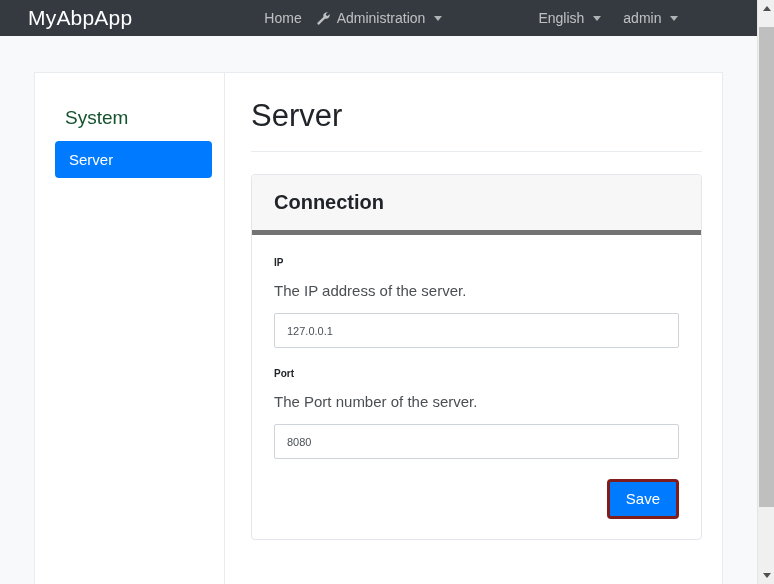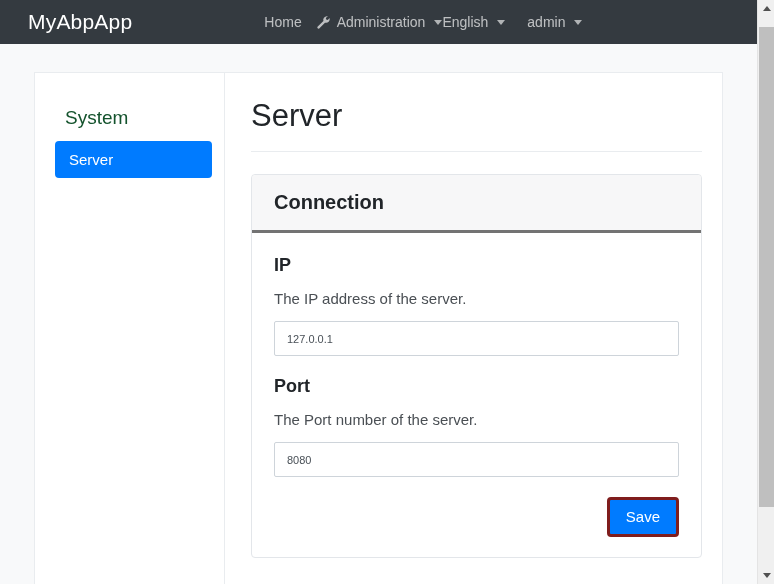--- a/index.html
+++ b/index.html
@@ -47,21 +47,21 @@
   .sb-arrow.down i { border-top: 5px solid #505050; }
   .sb-thumb {
     position: absolute; left: 1px; top: 27px;
     width: 15px; height: 480px;
     background: #bfbfbf;
   }
 
   
   .navbar {
     position: relative;
-    height: 44px;
+    height: 36px;
     background: #343a40;
     display: flex;
     align-items: center;
     padding: 0 0 0 28px;
     color: #fff;
   }
   .brand {
     font-size: 21px;
     font-weight: 400;
     color: #ffffff;
@@ -71,20 +71,21 @@
   .nav-center {
     display: flex;
     align-items: center;
     gap: 14px;
     margin-left: 132px;
   }
   .nav-right {
     display: flex;
     align-items: center;
     gap: 22px;
+    margin-left: 96px;
   }
   .nav-link {
     font-size: 14px;
     color: rgba(255,255,255,0.68);
     white-space: nowrap;
     display: flex;
     align-items: center;
     gap: 6px;
     cursor: pointer;
   }
@@ -160,36 +161,36 @@
   }
 
   
   .card {
     border: 1px solid #e3e6ea;
     border-radius: 4px;
     background: #fff;
   }
   .card-header {
     background: #f7f7f8;
-    border-bottom: 3px solid #737373;
+    border-bottom: 5px solid #737373;
     padding: 16px 22px;
     border-radius: 4px 4px 0 0;
   }
   .card-header h2 {
     margin: 0;
     font-size: 20px;
     font-weight: 600;
     color: #212529;
   }
   .card-body {
     padding: 22px 22px 20px 22px;
   }
   .field { margin-bottom: 4px; }
   .field-label {
-    font-size: 18px;
+    font-size: 10px;
     font-weight: 700;
     color: #212529;
     margin: 0 0 14px 0;
   }
   .field-desc {
     font-size: 15px;
     color: #4a4f54;
     margin: 0 0 14px 0;
   }
   .form-input {

